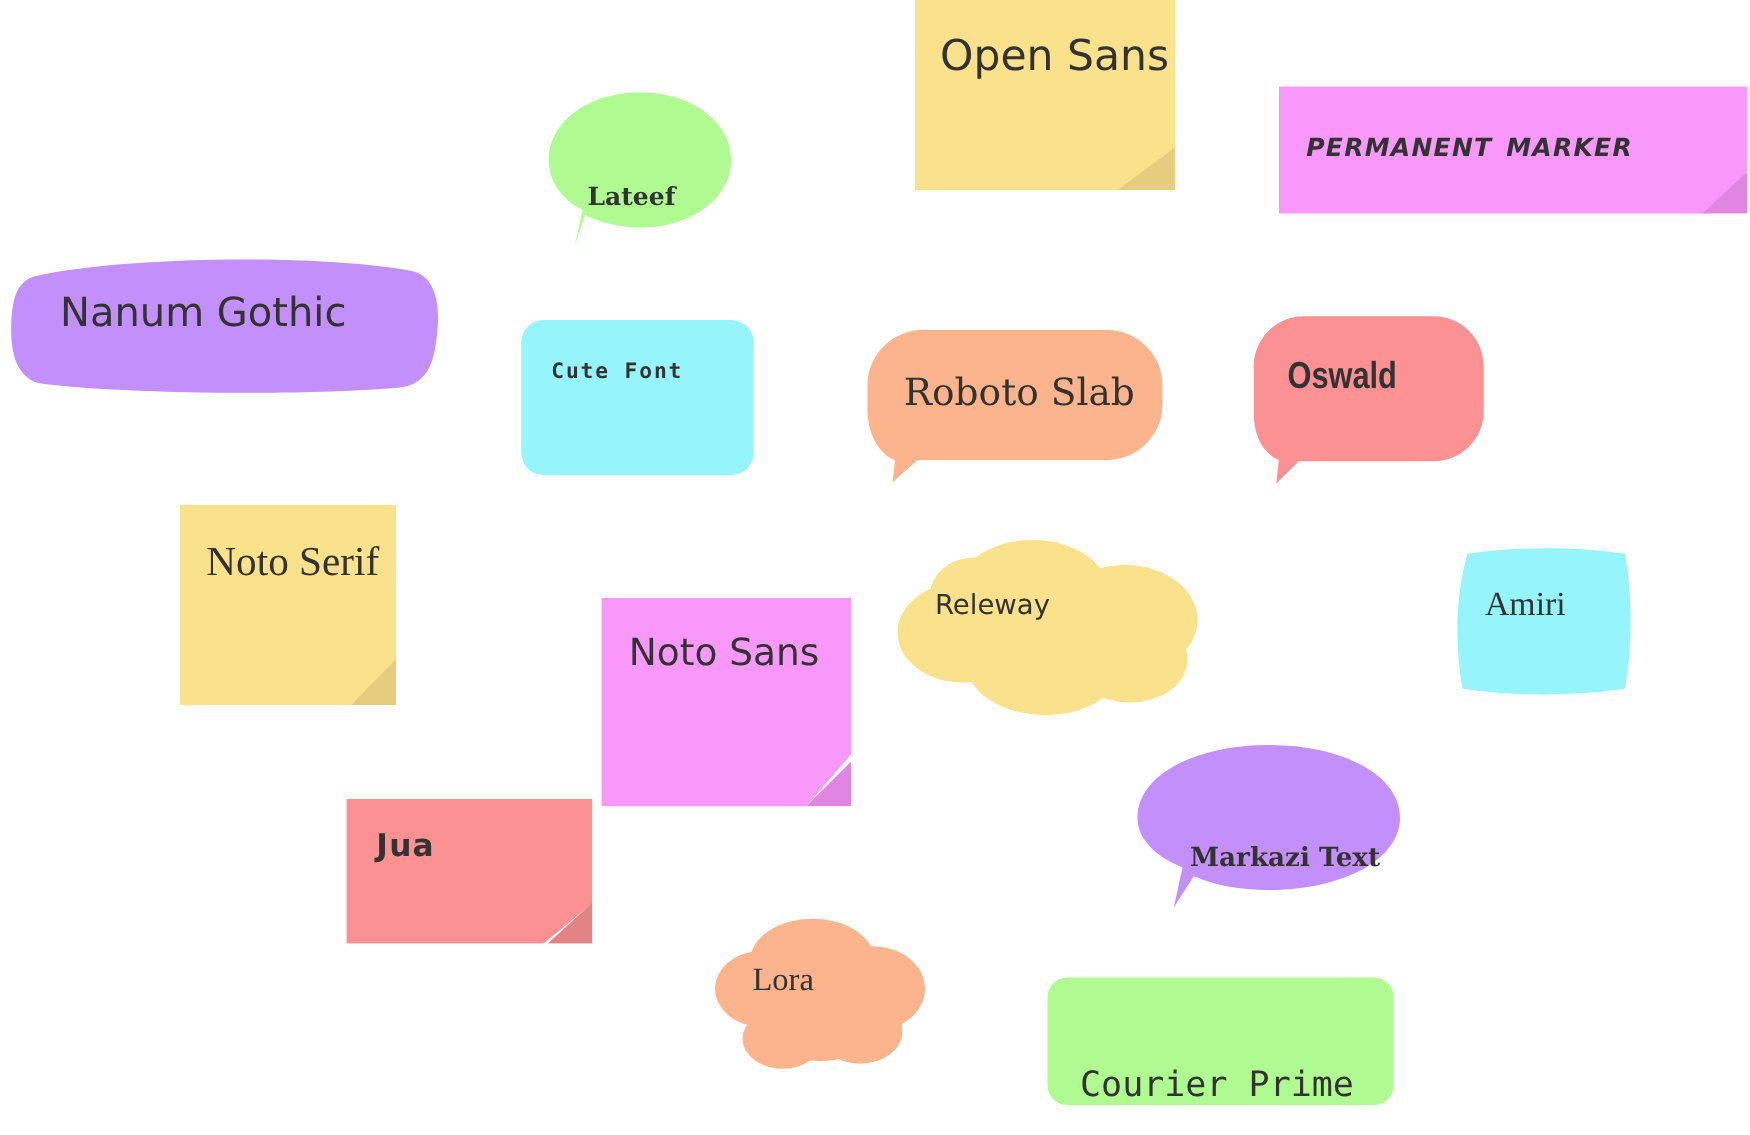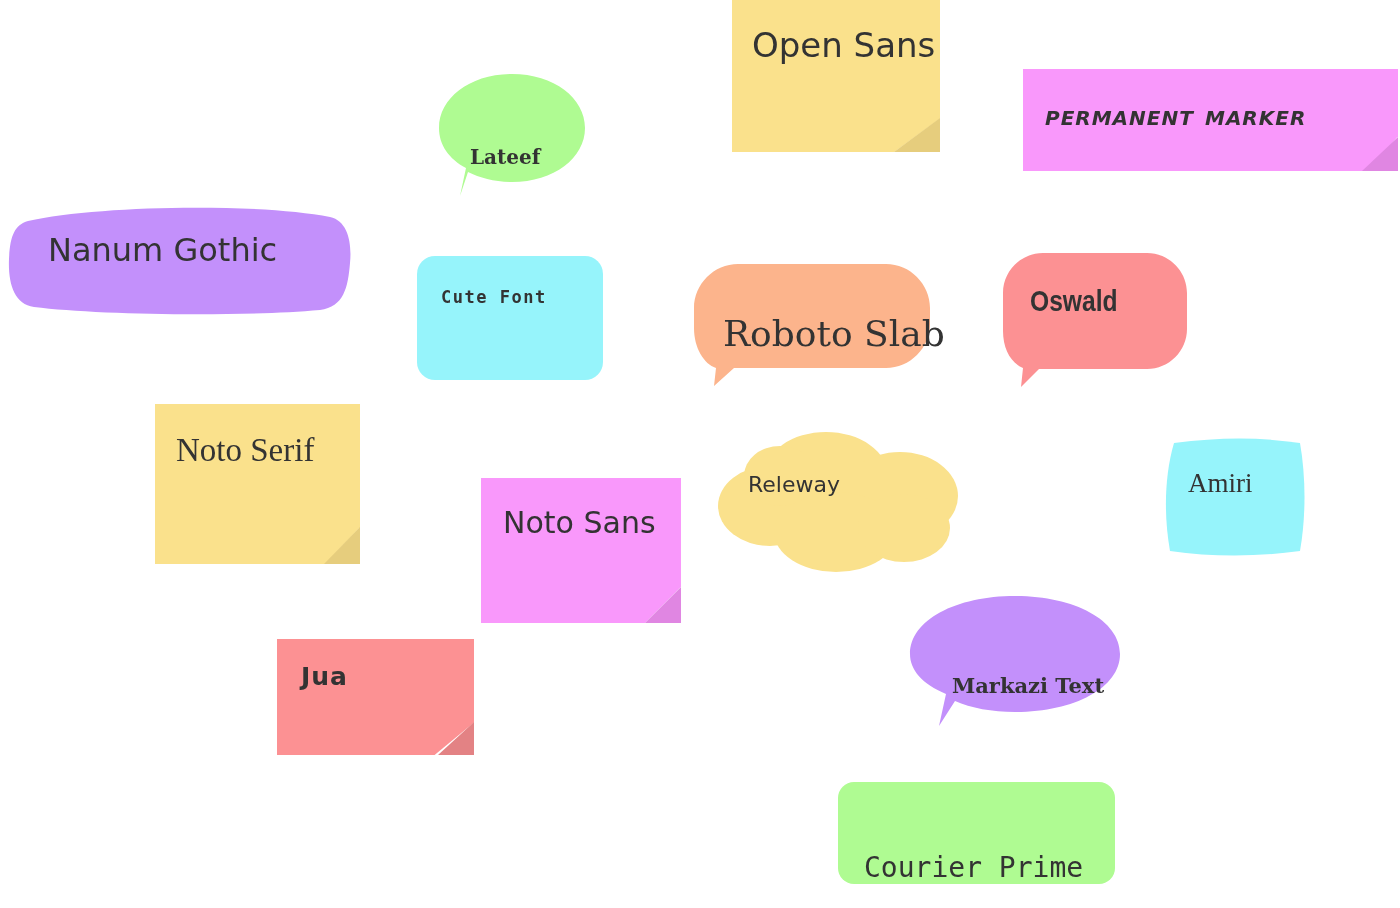--- a/index.html
+++ b/index.html
@@ -93,44 +93,44 @@
     <span class="label f-mono-b" style="left:24px;top:33px;font-size:17px;letter-spacing:1.5px;">Cute Font</span>
   </div>
 
   <div class="item" style="left:694px;top:264px;width:236px;height:122px;">
     <div class="shape">
       <svg viewBox="0 0 236 122" preserveAspectRatio="none">
         <path d="M44 0 H192 C216 0 236 20 236 44 V60 C236 84 216 104 192 104
                  H40 L20 122 L22 104 C10 100 0 84 0 64 V44 C0 20 20 0 44 0 Z" fill="#fcb48c"></path>
       </svg>
     </div>
-    <span class="label f-serif-d" style="left:29px;top:52px;font-size:36px;">Roboto Slab</span>
+    <span class="label f-serif-d" style="left:29px;top:36px;font-size:30px;">Roboto Slab</span>
   </div>
 
   <div class="item" style="left:1003px;top:253px;width:184px;height:134px;">
     <div class="shape">
       <svg viewBox="0 0 184 134" preserveAspectRatio="none">
         <path d="M40 0 H144 C166 0 184 18 184 40 V76 C184 98 166 116 144 116
                  H36 L18 134 L20 115 C8 110 0 96 0 78 V40 C0 18 18 0 40 0 Z" fill="#fc9193"></path>
       </svg>
     </div>
     <span class="label f-cond" style="left:27px;top:33px;font-size:30px;">Oswald</span>
   </div>
 
-  <div class="item" style="left:155px;top:404px;width:205px;height:160px;">
+  <div class="item" style="left:144px;top:404px;width:173px;height:160px;">
     <div class="sticky">
       <div class="body" style="background:#fae18c;
            clip-path:polygon(0 0,100% 0,100% 77%,83% 100%,0 100%);"></div>
       <div class="fold" style="background:#e6cd7d;right:0;bottom:0;width:36px;height:37px;
            clip-path:polygon(100% 0,100% 100%,0 100%);"></div>
     </div>
     <span class="label f-serif" style="left:21px;top:30px;font-size:33px;">Noto Serif</span>
   </div>
 
-  <div class="item" style="left:481px;top:478px;width:200px;height:145px;">
+  <div class="item" style="left:481px;top:478px;width:200px;height:167px;">
     <div class="sticky">
       <div class="body" style="background:#f998fb;
            clip-path:polygon(0 0,100% 0,100% 75%,82% 100%,0 100%);"></div>
       <div class="fold" style="background:#e086e2;right:0;bottom:0;width:36px;height:36px;
            clip-path:polygon(100% 0,100% 100%,0 100%);"></div>
     </div>
     <span class="label f-sans-l" style="left:22px;top:30px;font-size:30px;">Noto Sans</span>
   </div>
 
   <div class="item" style="left:708px;top:424px;width:260px;height:155px;">
@@ -173,19 +173,34 @@
     <div class="shape">
       <svg viewBox="0 0 214 134" preserveAspectRatio="none">
         <path d="M107 2 C166 2 212 26 212 60 C212 94 166 118 107 118
                  C84 118 63 114 47 107 L31 132 L38 100
                  C14 90 2 76 2 60 C2 26 48 2 107 2 Z" fill="#c390fb"></path>
       </svg>
     </div>
     <span class="label f-serif-b" style="left:44px;top:49px;font-size:21px;">Markazi Text</span>
   </div>
 
+  <div class="item" style="left:568px;top:729px;width:180px;height:130px;">
+    <div class="cloud">
+      <svg viewBox="0 0 180 130">
+        <g fill="#fcb48c">
+          <ellipse cx="82" cy="40" rx="50" ry="34"></ellipse>
+          <ellipse cx="130" cy="62" rx="42" ry="34"></ellipse>
+          <ellipse cx="40" cy="62" rx="36" ry="30"></ellipse>
+          <ellipse cx="88" cy="86" rx="50" ry="34"></ellipse>
+          <ellipse cx="58" cy="102" rx="32" ry="24"></ellipse>
+          <ellipse cx="120" cy="96" rx="34" ry="26"></ellipse>
+        </g>
+      </svg>
+    </div>
+    <span class="label f-serif" style="left:34px;top:42px;font-size:26px;">Lora</span>
+  </div>
 
   <div class="item" style="left:838px;top:782px;width:277px;height:102px;">
     <div class="rrect" style="background:#affb92;border-radius:16px;"></div>
     <span class="label f-mono" style="left:26px;top:24px;font-size:28px;">Courier Prime</span>
   </div>
 
 </div>
 
 </body></html>

